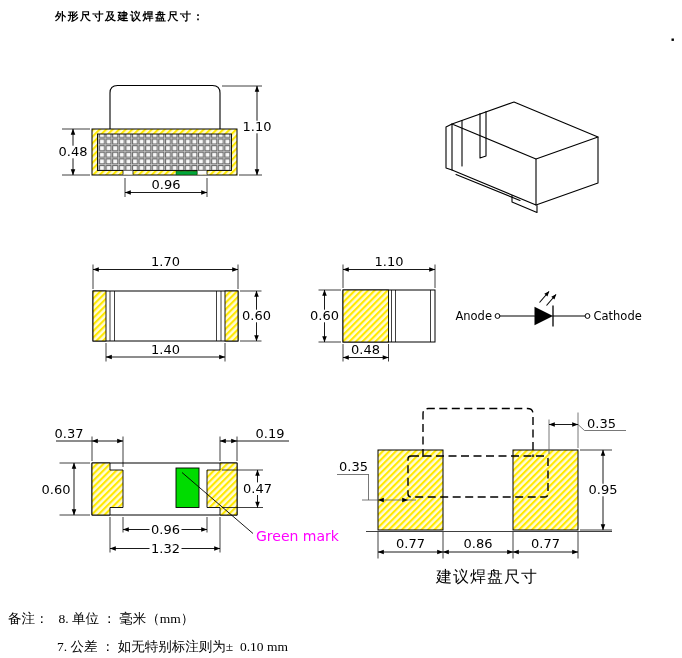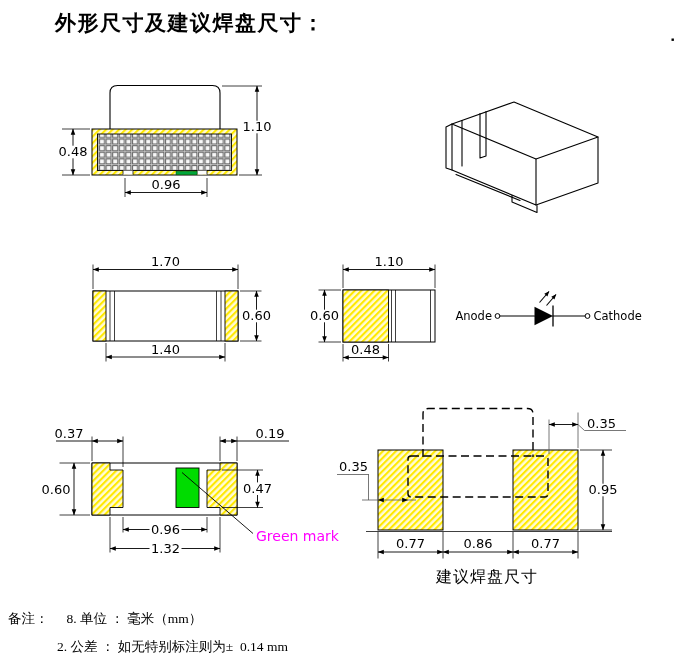--- a/index.html
+++ b/index.html
@@ -1,24 +1,24 @@
 <!DOCTYPE html>
 <html><head>
 <meta charset="utf-8">
 <style>
   html,body{margin:0;padding:0;background:#fff;}
   .page{position:relative;width:682px;height:658px;background:#ffffff;overflow:hidden;
         font-family:"DejaVu Sans",sans-serif;color:#000;}
   .title{position:absolute;left:55px;top:9px;font-family:"DejaVu Sans",sans-serif;
-         font-weight:700;font-size:21px;letter-spacing:1.5px;color:#000;}
+         font-weight:700;font-size:11px;letter-spacing:1.5px;color:#000;}
   .drawing{position:absolute;left:0;top:0;}
   .notes{position:absolute;left:8px;top:608px;font-family:"Liberation Serif","DejaVu Serif",serif;
          font-size:13.5px;color:#000;}
   .note-row{height:28px;line-height:22px;white-space:pre;}
-  .note-label{margin-right:18px;}
+  .note-label{margin-right:10px;}
   .note-row2{margin-left:49px;}
   .dim{font:13px "DejaVu Sans",sans-serif;fill:#000;}
   .sym{font:11.5px "DejaVu Sans",sans-serif;fill:#000;}
   .cap{font:16px "Liberation Serif","DejaVu Serif",serif;fill:#000;letter-spacing:1px;}
   .gm{font:14px "DejaVu Sans",sans-serif;}
   .ext{stroke:#000;stroke-width:0.75;fill:none;}
   .dl{stroke:#000;stroke-width:0.9;fill:none;}
   .aux{stroke:#555;stroke-width:0.8;fill:none;}
   .ol{stroke:#000;stroke-width:1.1;fill:none;stroke-linejoin:round;stroke-linecap:round;}
   .dash{stroke:#000;stroke-width:1.4;fill:none;stroke-dasharray:8 4.5;}
@@ -222,16 +222,16 @@
         <text class="dim" x="410.5" y="548.3" text-anchor="middle">0.77</text>
         <text class="dim" x="478" y="548.3" text-anchor="middle">0.86</text>
         <text class="dim" x="545.5" y="548.3" text-anchor="middle">0.77</text>
       </g>
       <text class="cap" x="487" y="582" text-anchor="middle">建议焊盘尺寸</text>
     </g>
   </svg>
 
   <div class="notes">
     <div class="note-row"><span class="note-label">备注：</span><span>8. 单位 ： 毫米（mm）</span></div>
-    <div class="note-row note-row2"><span>2. 公差 ： 如无特别标注则为±  0.14 mm</span></div>
+    <div class="note-row note-row2"><span>7. 公差 ： 如无特别标注则为±  0.10 mm</span></div>
   </div>
 
 </div>
 
 </body></html>

